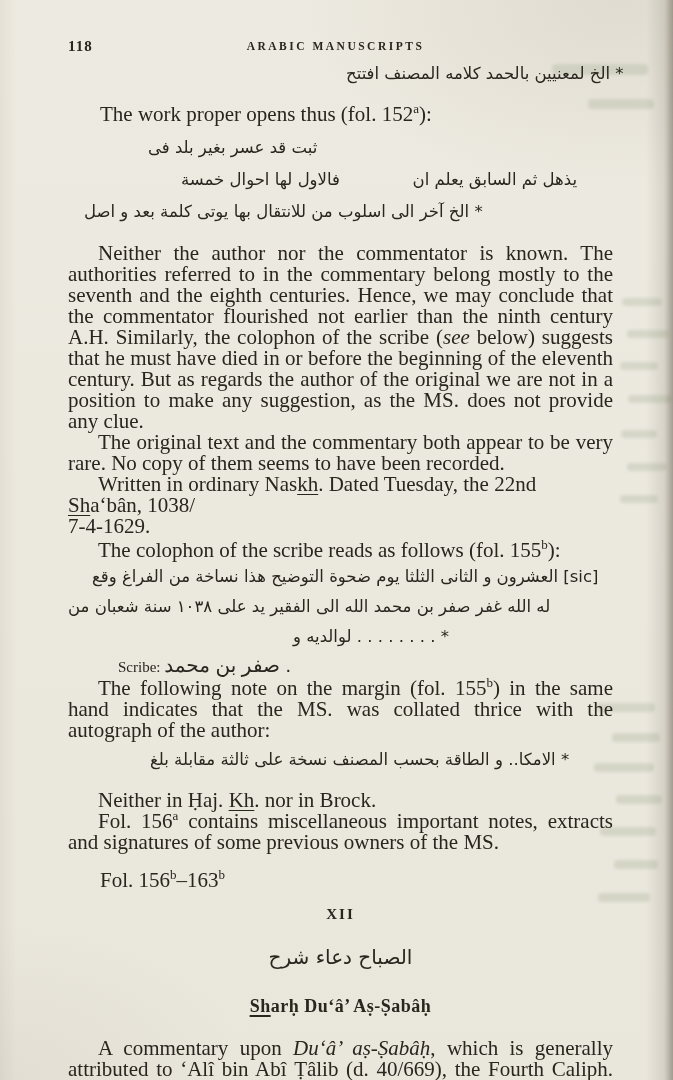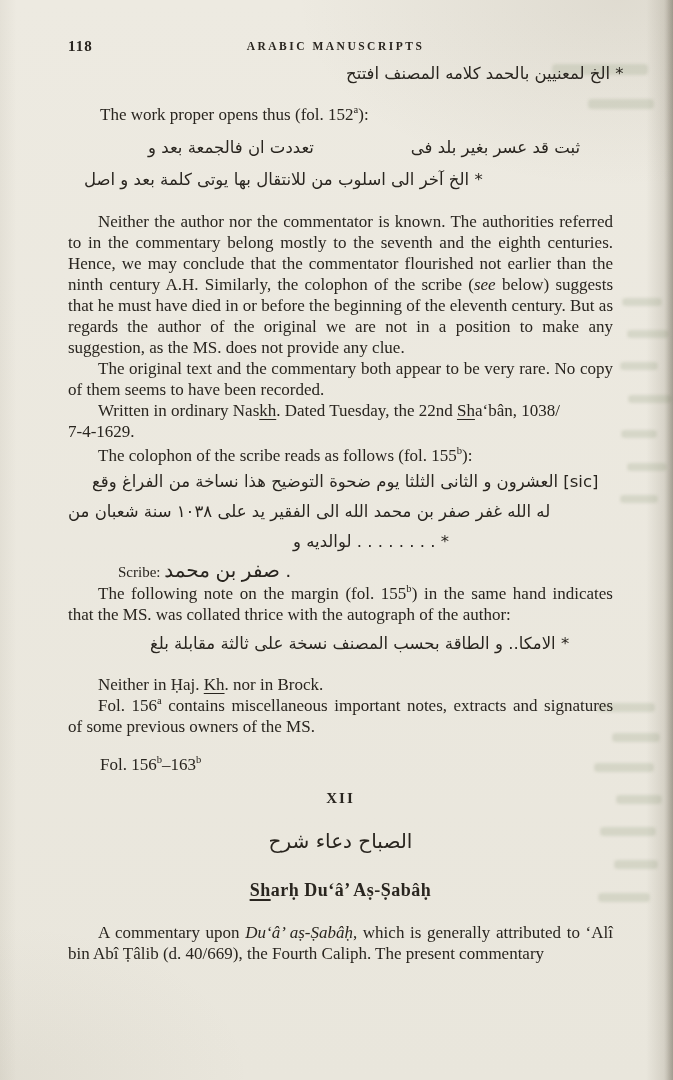--- a/index.html
+++ b/index.html
@@ -16,21 +16,21 @@
       radial-gradient(ellipse 420px 260px at 0% 100%, rgba(125,115,92,.07), transparent 60%),
       linear-gradient(to right, rgba(110,100,80,.07) 0%, transparent 2.5%, transparent 96%, rgba(108,98,80,.18) 99%, rgba(88,80,64,.30) 100%),
       linear-gradient(#edeae1, #e9e6dc);
   }
   .content{position:absolute;left:68px;top:0;width:545px;}
   
   .running-head{position:relative;margin-top:38px;height:20px;}
   .page-num{position:absolute;left:0;top:0;font-size:15px;font-weight:700;letter-spacing:1px;}
   .head-title{position:absolute;left:0;right:10px;top:2px;text-align:center;font-size:11.5px;font-weight:700;letter-spacing:2.5px;}
   
-  .en{font-size:17px;line-height:21px;margin:0;text-align:justify;}
+  .en{font-size:21px;line-height:21px;margin:0;text-align:justify;}
   .en.noj{text-align:left;}
   .indent{text-indent:30px;}
   sup{vertical-align:super;font-size:62%;line-height:0;}
   .u{text-decoration:underline;text-underline-offset:3px;text-decoration-thickness:1px;}
   
   .ar{font-family:"DejaVu Sans",sans-serif;font-size:16.5px;line-height:32px;margin:0;text-align:left;}
   .nowrap{white-space:nowrap;}
   .verse-row{display:flex;justify-content:space-between;}
   .vop{padding-left:75px;padding-right:50px;}
   .v1{padding-left:80px;padding-right:33px;}
@@ -92,22 +92,25 @@
     <div class="running-head">
       <span class="page-num">118</span>
       <span class="head-title">ARABIC MANUSCRIPTS</span>
     </div>
 
     <p class="ar ar-cont nowrap"><bdi>افتتح</bdi> <bdi>المصنف</bdi> <bdi>كلامه</bdi> <bdi>بالحمد</bdi> <bdi>لمعنيين</bdi> <bdi>الخ</bdi> <bdi>*</bdi></p>
 
     <p class="en noj mt-work" style="text-indent:32px"><span>The work proper opens thus (fol. 152</span><sup>a</sup><span>):</span></p>
 
     <p class="ar verse-row v1 mt-verse">
-      <span><bdi>و</bdi> <bdi>بعد</bdi> <bdi>فالجمعة</bdi> <bdi>ان</bdi> <bdi>تعددت</bdi></span>
       <span><bdi>فى</bdi> <bdi>بلد</bdi> <bdi>بغير</bdi> <bdi>عسر</bdi> <bdi>قد</bdi> <bdi>ثبت</bdi></span>
+    </p>
+    <p class="ar verse-row v2">
+      <span><bdi>خمسة</bdi> <bdi>احوال</bdi> <bdi>لها</bdi> <bdi>فالاول</bdi></span>
+      <span><bdi>ان</bdi> <bdi>يعلم</bdi> <bdi>السابق</bdi> <bdi>ثم</bdi> <bdi>يذهل</bdi></span>
     </p>
     <p class="ar v3 nowrap"><bdi>اصل</bdi> <bdi>و</bdi> <bdi>بعد</bdi> <bdi>كلمة</bdi> <bdi>يوتى</bdi> <bdi>بها</bdi> <bdi>للانتقال</bdi> <bdi>من</bdi> <bdi>اسلوب</bdi> <bdi>الى</bdi> <bdi>آخر</bdi> <bdi>الخ</bdi> <bdi>*</bdi></p>
 
     <p class="en indent mt-para1"><span>Neither the author nor the commentator is known.  The authorities referred to in the commentary belong mostly to the seventh and the eighth centuries.  Hence, we may conclude that the commentator flourished not earlier than the ninth century A.H.  Similarly, the colophon of the scribe (</span><span style="font-style: italic;">see</span><span> below) suggests that he must have died in or before the beginning of the eleventh century.  But as regards the author of the original we are not in a position to make any suggestion, as the MS. does not provide any clue.</span></p>
     <p class="en indent"><span>The original text and the commentary both appear to be very rare.  No copy of them seems to have been recorded.</span></p>
     <p class="en noj indent"><span>Written in ordinary Nas</span><span class="u">kh</span><span>.  Dated Tuesday, the 22nd </span><span class="u">Sh</span><span>a‘bân, 1038/</span></p>
     <p class="en noj"><span>7-4-1629.</span></p>
     <p class="en noj indent mt-colintro"><span>The colophon of the scribe reads as follows (fol. 155</span><sup>b</sup><span>):</span></p>
 
     <p class="ar ar-colo1 nowrap mt-colo"><bdi>وقع</bdi> <bdi>الفراغ</bdi> <bdi>من</bdi> <bdi>نساخة</bdi> <bdi>هذا</bdi> <bdi>التوضيح</bdi> <bdi>ضحوة</bdi> <bdi>يوم</bdi> <bdi>الثلثا</bdi> <bdi>الثانى</bdi> <bdi>و</bdi> <bdi>العشرون</bdi> <bdi>[sic]</bdi></p>

